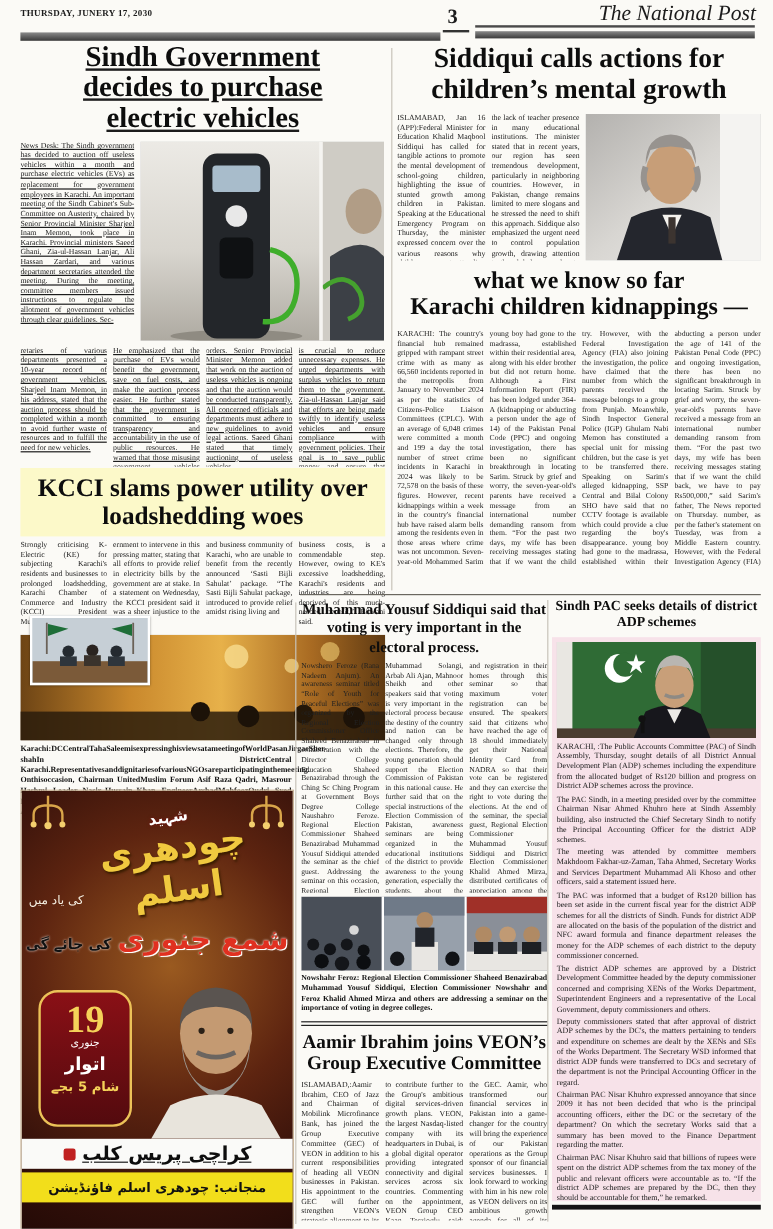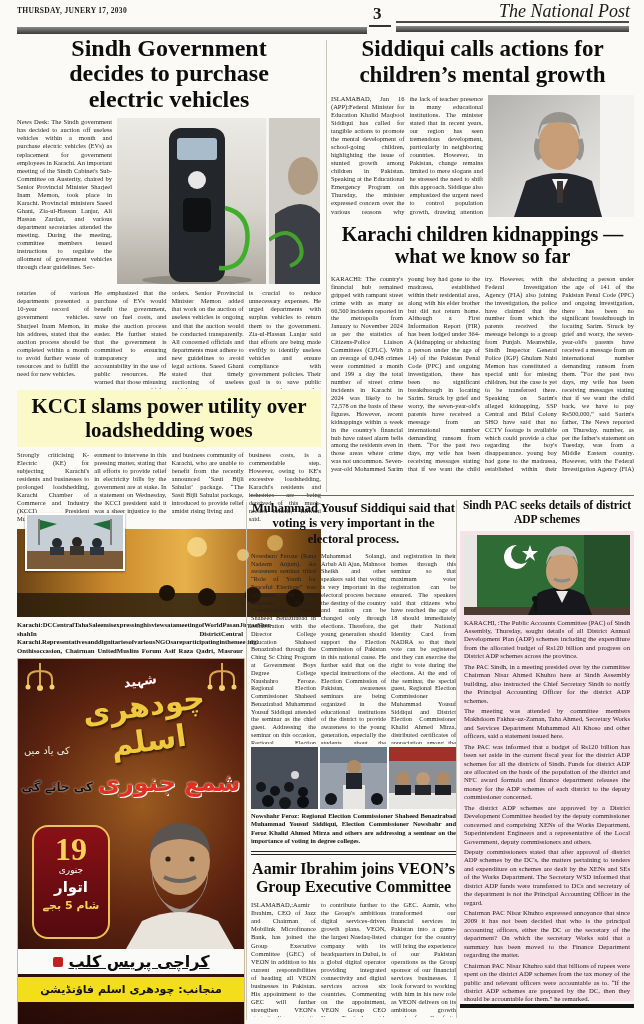--- a/index.html
+++ b/index.html
@@ -21,21 +21,21 @@
 <body>
 
 <div class="abs" style="left:17px;top:6px;font-size:7.5px;font-weight:bold;letter-spacing:.3px;">THURSDAY, JUNERY 17, 2030</div>
 <div class="abs" style="left:373px;top:4px;font-size:17px;font-weight:bold;">3</div>
 <div class="abs" style="left:430px;top:1px;width:200px;text-align:right;font-size:18px;font-style:italic;">The National Post</div>
 <div class="abs" style="left:17px;top:27px;width:350px;height:7px;background:linear-gradient(#8a8a8a,#3a3a3a);"></div>
 <div class="abs" style="left:369px;top:25px;width:22px;height:2px;background:#333;"></div>
 <div class="abs" style="left:396px;top:21px;width:233px;height:2px;background:#4a4a4a;"></div>
 <div class="abs" style="left:396px;top:26px;width:233px;height:6px;background:linear-gradient(#8a8a8a,#3a3a3a);"></div>
 
-<div class="abs" style="left:17px;top:36px;width:304px;">
+<div class="abs" style="left:17px;top:36px;width:304px;text-decoration:underline;">
   <div class="hl" style="font-size:24px;line-height:1.06;width:262px;margin:0 auto;">Sindh Government decides to purchase electric vehicles</div>
   <div style="display:flex;gap:5px;margin-top:6px;">
     <div class="bt" style="width:95px;height:166px;overflow:hidden;flex:none;">News Desk: The Sindh government has decided to auction off useless vehicles within a month and purchase electric vehicles (EVs) as replacement for government employees in Karachi. An important meeting of the Sindh Cabinet's Sub-Committee on Austerity, chaired by Senior Provincial Minister Sharjeel Inam Memon, took place in Karachi. Provincial ministers Saeed Ghani, Zia-ul-Hassan Lanjar, Ali Hassan Zardari, and various department secretaries attended the meeting. During the meeting, committee members issued instructions to regulate the allotment of government vehicles through clear guidelines. Sec-</div>
     <div class="photo" style="width:203px;height:166px;flex:none;">
       <svg width="203" height="166" viewBox="0 0 203 166">
         <defs>
           <linearGradient id="evbg" x1="0" y1="0" x2="0" y2="1">
             <stop offset="0" stop-color="#eceae5"></stop>
               <stop offset=".55" stop-color="#d8d5ce"></stop>
               <stop offset="1" stop-color="#aeaaa1"></stop>
@@ -88,22 +88,22 @@
         <ellipse cx="71" cy="50" rx="21" ry="25" fill="#c79e78"></ellipse>
         <path d="M50 42 Q50 18 71 17 Q92 18 92 42 L88 30 Q71 24 54 30 Z" fill="#97938f"></path>
         <path d="M50 44 q-4 12 2 20 M92 44 q4 12 -2 20" stroke="#97938f" stroke-width="5" fill="none"></path>
       </svg>
     </div>
   </div>
 </div>
 
 <div class="abs" style="left:331px;top:223px;width:303px;">
   <div class="hl" style="font-size:20px;line-height:1.12;">
+    <span style="display:block;">what we know so far</span>
     <span style="display:block;">Karachi children kidnappings —</span>
-    <span style="display:block;">what we know so far</span>
   </div>
   <div class="cols" style="margin-top:7px;height:197px;">
     <div class="c bt" style="font-size:6.4px;">KARACHI: The country's financial hub remained gripped with rampant street crime with as many as 66,560 incidents reported in the metropolis from January to November 2024 as per the statistics of Citizens-Police Liaison Committees (CPLC). With an average of 6,048 crimes were committed a month and 199 a day the total number of street crime incidents in Karachi in 2024 was likely to be 72,578 on the basis of these figures. However, recent kidnappings within a week in the country's financial hub have raised alarm bells among the residents even in those areas where crime was not uncommon. Seven-year-old Mohammed Sarim was allegedly abducted</div>
     <div class="c bt" style="font-size:6.4px;">young boy had gone to the madrassa, established within their residential area, along with his elder brother but did not return home. Although a First Information Report (FIR) has been lodged under 364-A (kidnapping or abducting a person under the age of 14) of the Pakistan Penal Code (PPC) and ongoing investigation, there has been no significant breakthrough in locating Sarim. Struck by grief and worry, the seven-year-old's parents have received a message from an international number demanding ransom from them. “For the past two days, my wife has been receiving messages stating that if we want the child back, we have to pay Rs500,000,” said Sarim's father, The News reported on Thursday.</div>
     <div class="c bt" style="font-size:6.4px;">try. However, with the Federal Investigation Agency (FIA) also joining the investigation, the police have claimed that the number from which the parents received the message belongs to a group from Punjab. Meanwhile, Sindh Inspector General Police (IGP) Ghulam Nabi Memon has constituted a special unit for missing children, but the case is yet to be transferred there. Speaking on Sarim's alleged kidnapping, SSP Central and Bilal Colony SHO have said that no CCTV footage is available which could provide a clue regarding the boy's disappearance. young boy had gone to the madrassa, established within their residential area, along with his elder brother but did not return home.</div>
     <div class="c bt" style="font-size:6.4px;">abducting a person under the age of 141 of the Pakistan Penal Code (PPC) and ongoing investigation, there has been no significant breakthrough in locating Sarim. Struck by grief and worry, the seven-year-old's parents have received a message from an international number demanding ransom from them. “For the past two days, my wife has been receiving messages stating that if we want the child back, we have to pay Rs500,000,” said Sarim's father, The News reported on Thursday. number, as per the father's statement on Tuesday, was from a Middle Eastern country. However, with the Federal Investigation Agency (FIA) also joining the investigation, the</div>
   </div>
 </div>
 
 <div class="abs" style="left:17px;top:390px;width:304px;">

